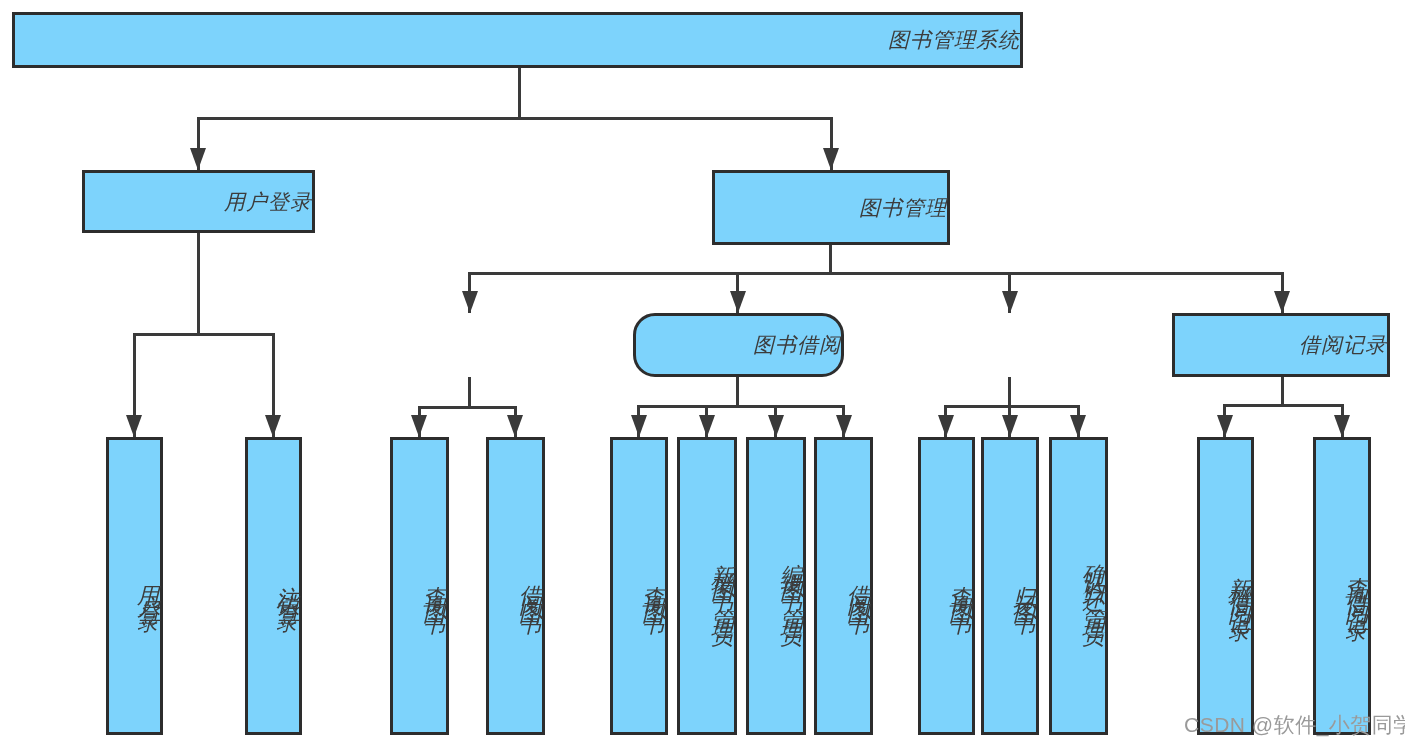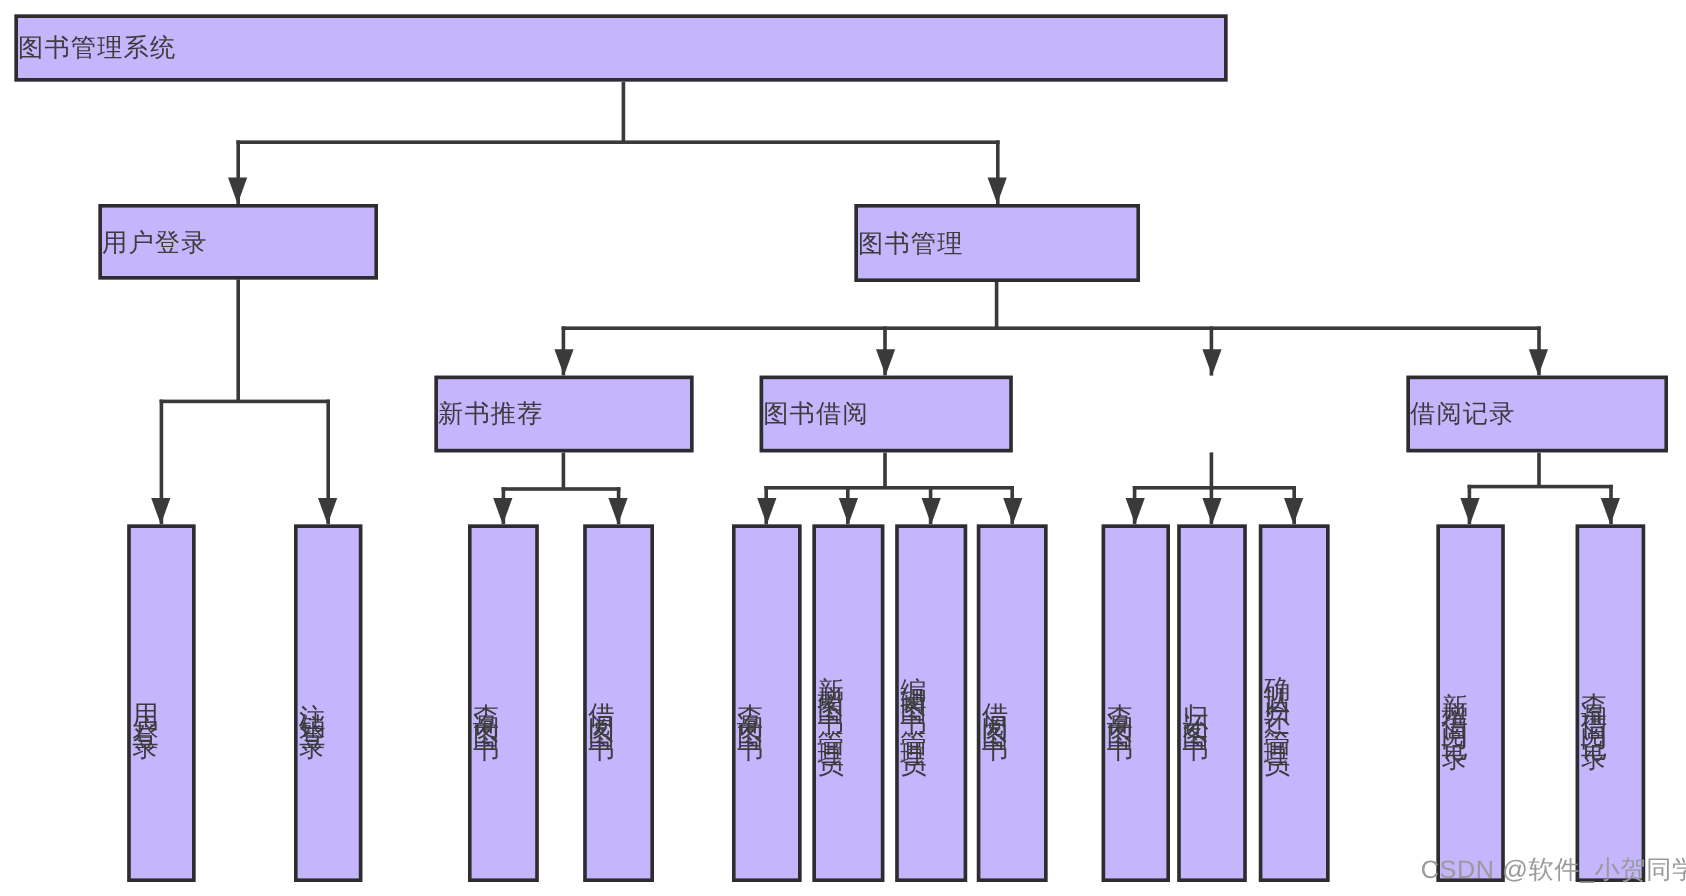--- a/index.html
+++ b/index.html
@@ -15,23 +15,24 @@
   .vl { position:absolute; width:3px;  background: var(--line, #3a3a3a); }
   .ar {
     position:absolute; width:0; height:0;
     border-left:8px solid transparent;
     border-right:8px solid transparent;
     border-top:22px solid var(--line, #3a3a3a);
   }
   .box {
     position:absolute; box-sizing:border-box;
     border:3px solid var(--border, #2d2d2d);
-    background:#c4b5fd;
-    display:flex; align-items:center; justify-content:flex-start;
+    background:#7dd3fc;
+    display:flex; align-items:center; justify-content:flex-end;
     color: var(--text, #3c3c3c);
+    font-style: italic;
   }
   .hbox { font-size:21px; letter-spacing:1px; white-space:nowrap; }
   .vbox .vtext {
     writing-mode: vertical-rl;
     text-orientation: mixed;
     font-size:22px;
     letter-spacing:9px;
     line-height:1.1;
     white-space:nowrap;
   }
@@ -109,28 +110,25 @@
   <div class="ar" style="left:1217px;top:415px;"></div>
   <div class="ar" style="left:1334px;top:415px;"></div>
 
   <div class="box hbox" style="left:12px;top:12px;width:1011px;height:56px;">
     <span>图书管理系统</span>
   </div>
 
   <div class="box hbox" style="left:82px;top:170px;width:233px;height:63px;">
     <span>用户登录</span>
   </div>
-  <div class="box hbox" style="left:712px;top:170px;width:238px;height:65px;">
+  <div class="box hbox" style="left:712px;top:170px;width:238px;height:75px;">
     <span>图书管理</span>
   </div>
 
-  <div class="box hbox" style="left:362px;top:313px;width:216px;height:64px;">
-    <span>新书推荐</span>
-  </div>
-  <div class="box hbox" style="left:633px;top:313px;width:211px;height:64px;">
+  <div class="box hbox" style="left:633px;top:313px;width:211px;height:64px;border-radius:22px;">
     <span>图书借阅</span>
   </div>
   <div class="box hbox" style="left:1172px;top:313px;width:218px;height:64px;">
     <span>借阅记录</span>
   </div>
 
   <div class="box vbox" style="left:106px;top:437px;width:57px;height:298px;">
     <span class="vtext">用户登录</span>
   </div>
   <div class="box vbox" style="left:245px;top:437px;width:57px;height:298px;">

